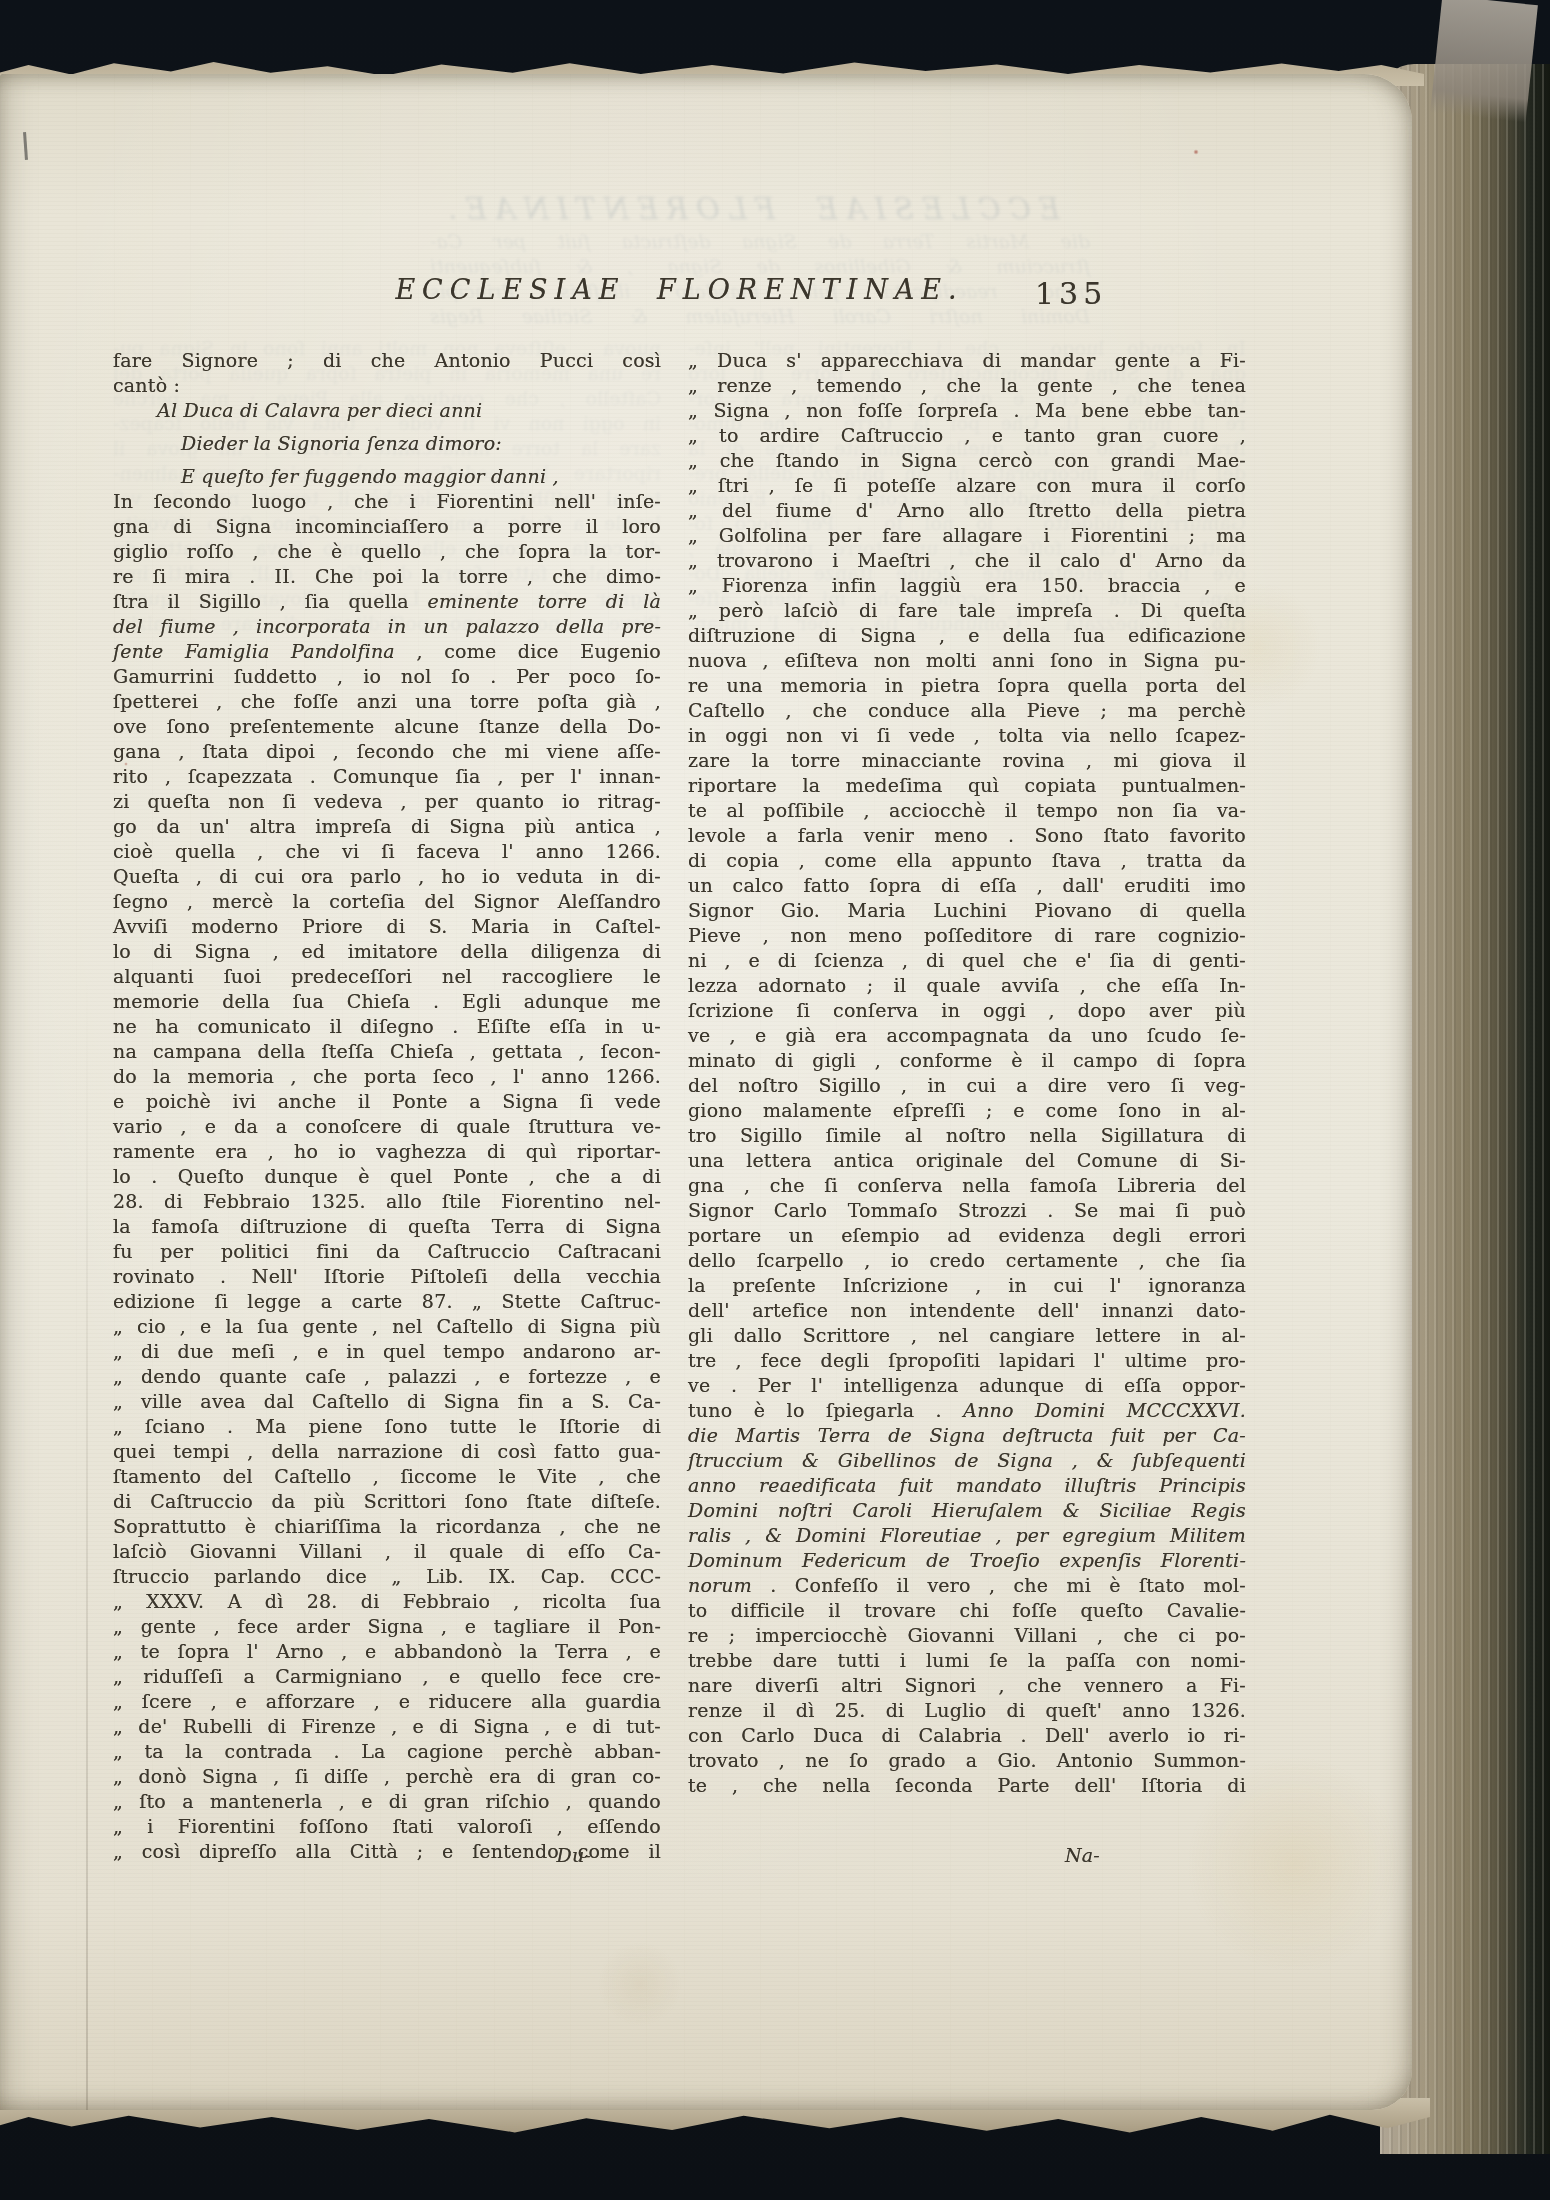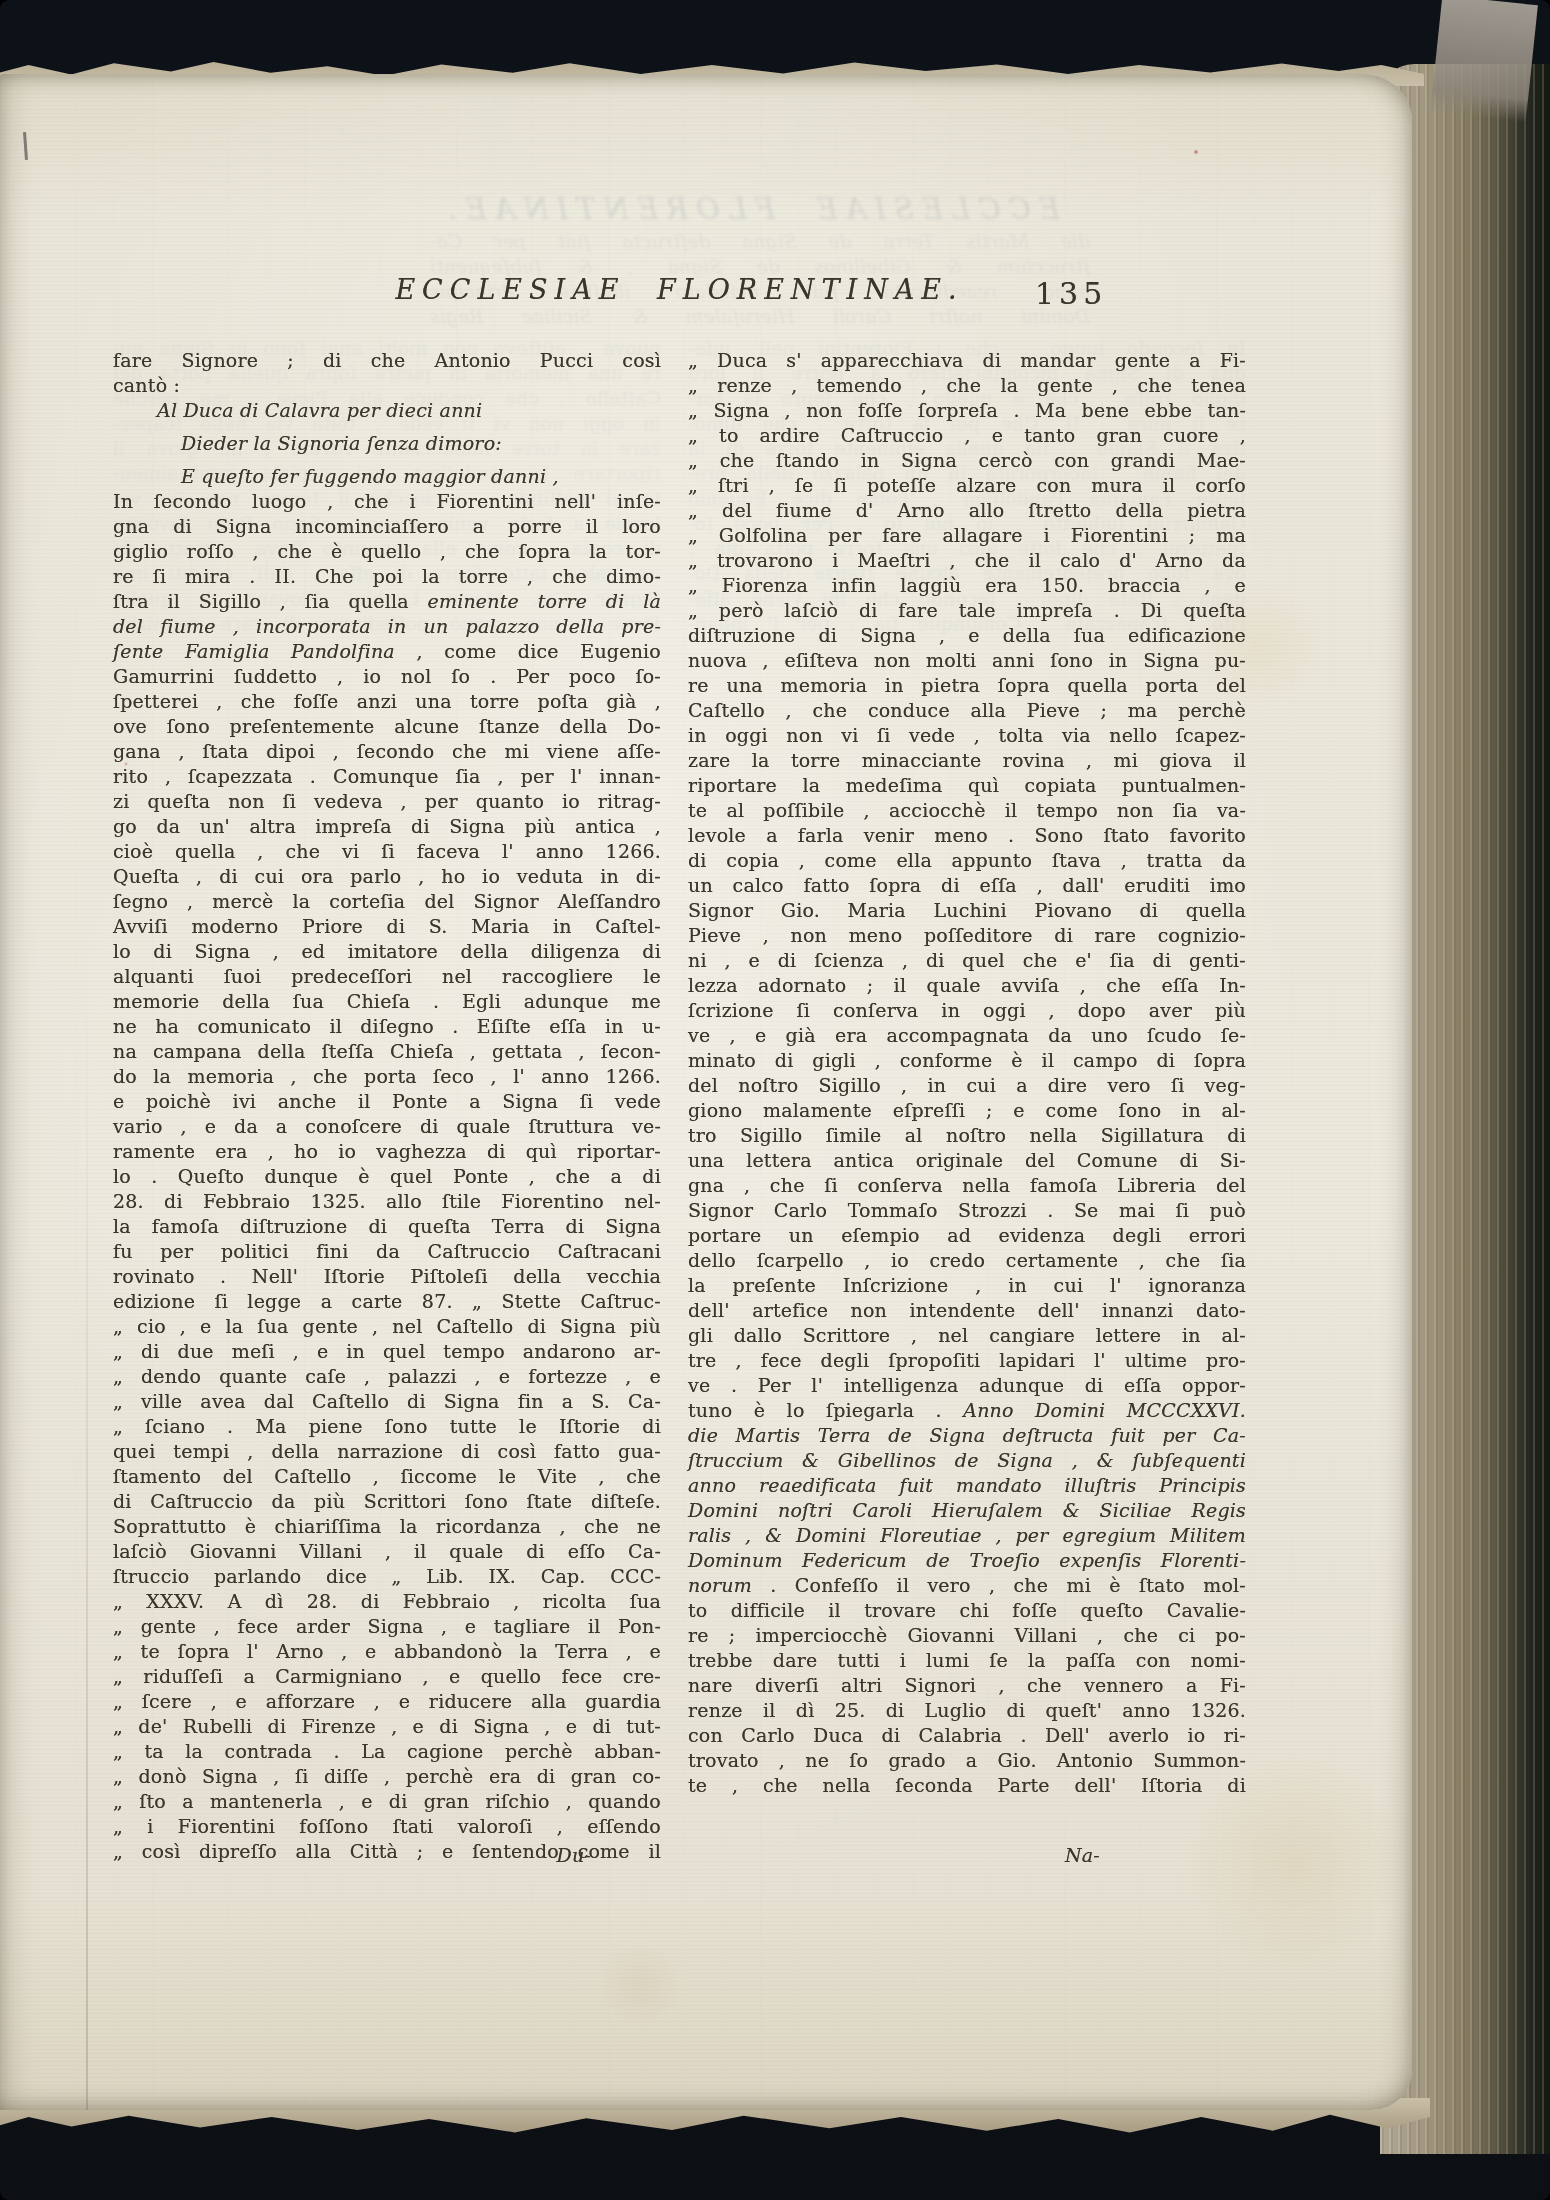--- a/index.html
+++ b/index.html
@@ -2,21 +2,21 @@
 <html style="--dark: #0e1318; --paper: #e9e5d7; --ink: #3b362c; --edgetan: #a2977f; --deckle: #c9bfa8; --ghost: #5d7489;"><head>
 <meta charset="utf-8">
 <style>
   :root{
     --dark:#0e1318; --paper:#e9e5d7; --ink:#3b362c;
     --edgetan:#a2977f; --deckle:#c9bfa8; --ghost:#5d7489;
   }
   html,body{margin:0;padding:0;background:#000;}
   .photo{position:relative;width:1550px;height:2200px;overflow:hidden;
     background:linear-gradient(180deg,#0d1218 0%,#0e1318 40%,#0c1015 100%);
-    font-family:"DejaVu Serif","Liberation Serif",serif;border-radius:9px;}
+    font-family:"DejaVu Serif","Liberation Serif",serif;}
   
   .page-edges{position:absolute;top:64px;right:0;width:170px;bottom:46px;
     background:linear-gradient(90deg,#b0a695 0%,var(--edgetan) 26%,#83795f 52%,#57523f 70%,#23271f 88%,#141811 100%);
     border-radius:34px 0 0 0;}
   .page-edges .streaks{position:absolute;inset:0;
     background:repeating-linear-gradient(90deg,rgba(245,240,226,.16) 0 2px,rgba(0,0,0,.07) 2px 4px,transparent 4px 9px);
     border-radius:inherit;}
   .corner-patch{position:absolute;top:0;right:18px;width:96px;height:118px;background:linear-gradient(180deg,#b9b2a6,#8d857a 80%,transparent);
     transform:rotate(6deg);opacity:.85;}
   

